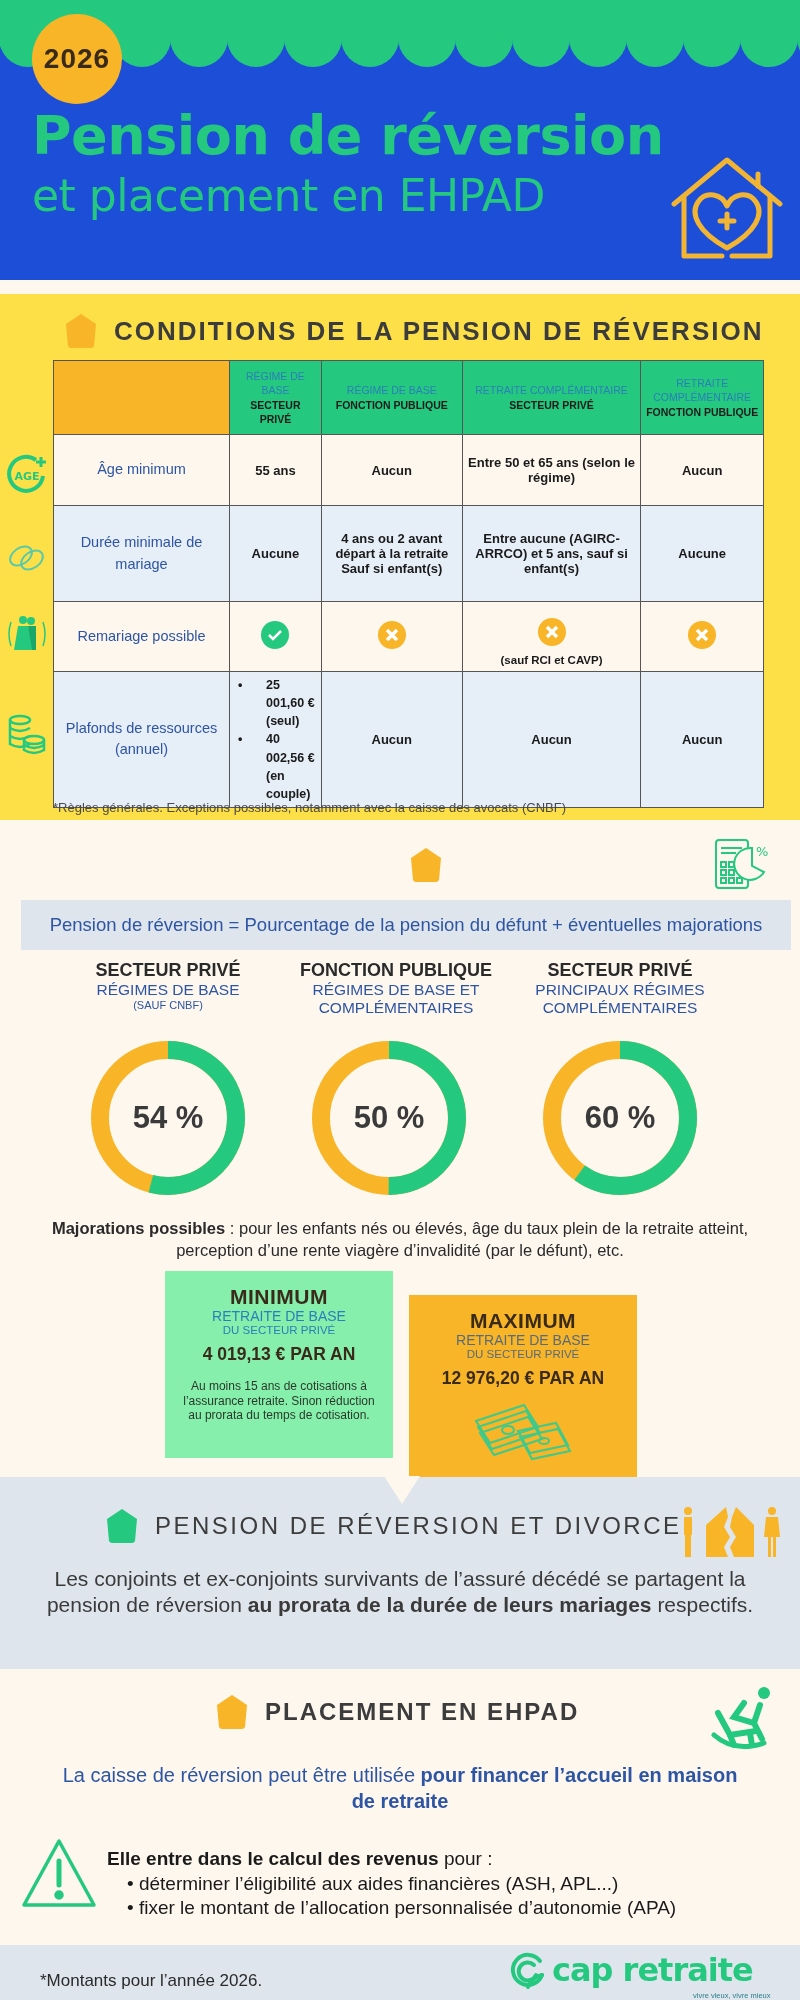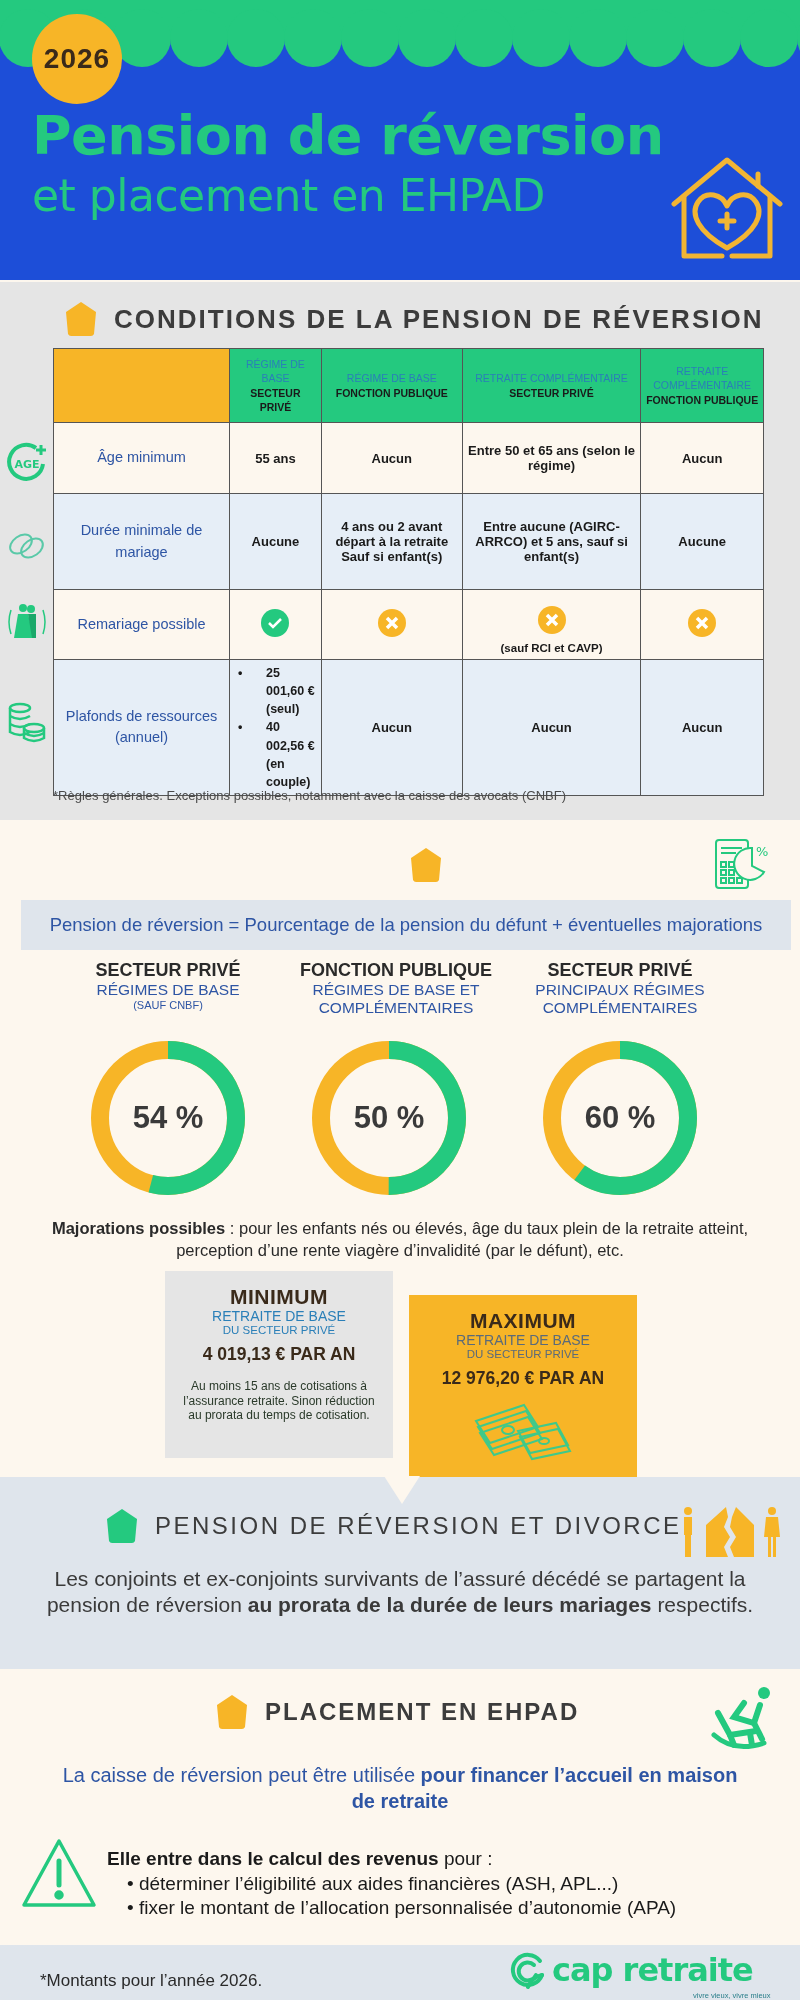--- a/index.html
+++ b/index.html
@@ -26,21 +26,21 @@
       font-size: 54px; color: #24c97f; letter-spacing: -0.5px;
     }
     .title2 {
       position: absolute; left: 32px; top: 170px;
       font-family: "DejaVu Sans", sans-serif;
       font-size: 44px; color: #24c97f; letter-spacing: -0.5px;
     }
     .house-icon { position: absolute; left: 668px; top: 152px; width: 118px; height: 110px; }
 
     
-    .sec-conditions { position: absolute; left: 0; top: 282px; width: 800px; height: 609px; background: #e5e5e5; }
+    .sec-conditions { position: absolute; left: 0; top: 294px; width: 800px; height: 609px; background: #fde047; }
     .sec-title {
       position: absolute; display: flex; align-items: center; gap: 16px;
       font-weight: 700; letter-spacing: 2px; color: #3c3c3c;
     }
     .pentagon { width: 34px; height: 38px; }
     .cond-title { left: 64px; top: 18px; font-size: 26px; }
 
     table.cond {
       position: absolute; left: 53px; top: 66px; width: 711px;
       border-collapse: collapse; font-size: 13px;
@@ -86,21 +86,21 @@
       font-weight: 700; font-size: 31px; color: #3a3a3a;
     }
     .majorations {
       position: absolute; left: 30px; top: 397px; width: 740px; text-align: center;
       font-size: 16.5px; line-height: 1.35; color: #2a2a2a;
     }
     .majorations b { font-weight: 700; }
     .box {
       position: absolute; top: 451px; height: 187px; text-align: center; padding-top: 14px;
     }
-    .box-min { left: 165px; width: 228px; background: #e5e5e5; }
+    .box-min { left: 165px; width: 228px; background: #86efac; }
     .box-max { left: 409px; width: 228px; background: #f7b527; margin-top: 24px; }
     .box .b1 { font-weight: 700; font-size: 21px; color: #3a2a1a; letter-spacing: 0.5px; }
     .box .b2 { font-size: 14px; color: #2a7fb8; line-height: 1.1; }
     .box-max .b2 { color: #5a6a7a; }
     .box .b3 { font-size: 11.5px; color: #2a7fb8; }
     .box-max .b3 { color: #5a6a7a; }
     .box .b4 { font-weight: 700; font-size: 17.5px; color: #3a2a1a; margin-top: 8px; }
     .box .b5 { font-size: 12px; color: #2a3a2a; margin-top: 14px; line-height: 1.2; padding: 0 14px; }
     .money-icon { width: 110px; height: 72px; margin-top: 8px; }
 

